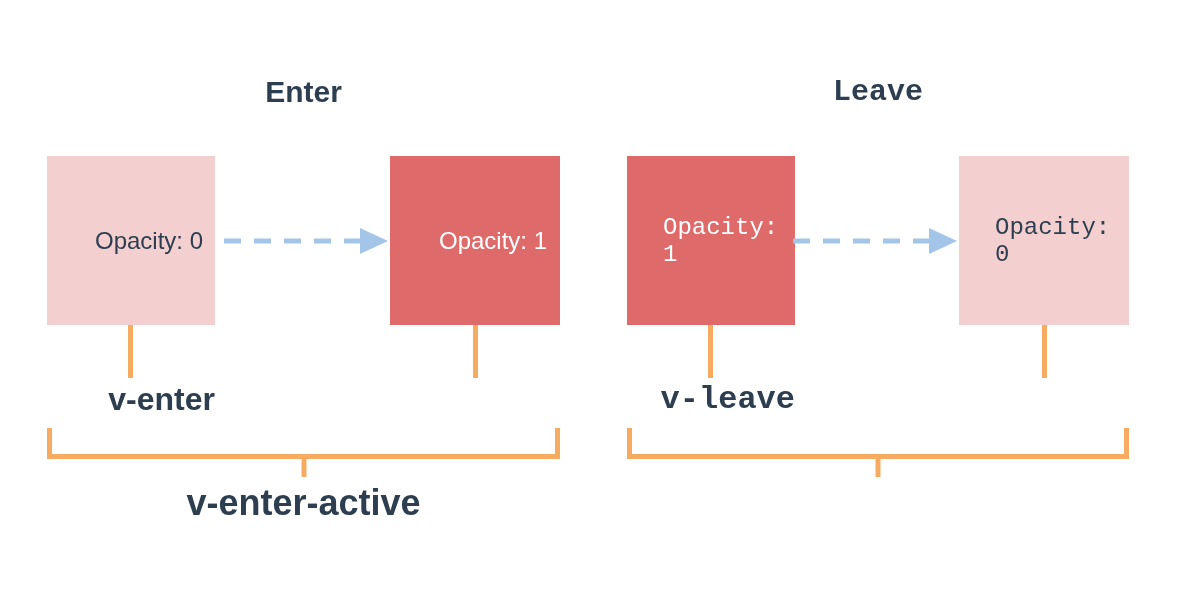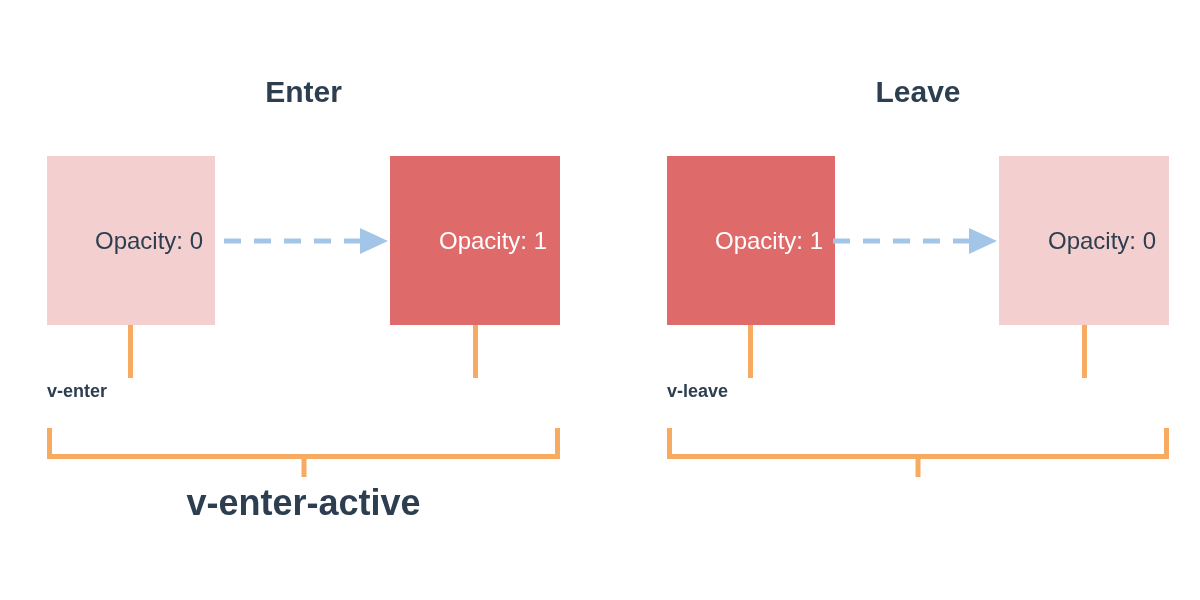--- a/index.html
+++ b/index.html
@@ -15,21 +15,21 @@
   html,body{background:var(--bg);}
   .diagram{
     position:relative;
     width:1200px;height:600px;
     background:var(--bg);
     font-family:"Liberation Sans","DejaVu Sans",sans-serif;
     overflow:hidden;
   }
   .section{position:absolute;top:0;height:600px;}
   .section-enter{left:47px;width:513px;}
-  .section-leave{left:667px;width:502px;}
+  .section-leave{left:627px;width:502px;font-family:Liberation Mono, monospace;}
 
   .title{
     position:absolute;top:75px;left:0;width:100%;
     text-align:center;
     font-size:30px;font-weight:bold;
     color:var(--text-dark);
   }
   .box{
     position:absolute;top:156px;
     width:168px;height:169px;
@@ -52,23 +52,23 @@
   .tick{
     position:absolute;top:325px;
     width:5px;height:53px;
     background:var(--connector-color);
   }
   .tick-start{left:81px;}
   .tick-end{right:82px;}
 
   .class-label{
     position:absolute;top:381px;
-    font-size:18px;font-weight:bold;
+    font-size:32px;font-weight:bold;
     color:var(--text-dark);
-    text-align:left;
+    text-align:right;
   }
   .class-label.start-label{left:0;width:168px;}
   .class-label.end-label{right:0;width:170px;}
 
   .bracket{position:absolute;left:0;right:0;top:0;height:0;}
   .bracket div{position:absolute;background:var(--connector-color);}
   .b-left{left:0;top:428px;width:5px;height:31px;}
   .b-right{right:0;top:428px;width:5px;height:31px;}
   .b-bar{left:0;right:0;top:454px;height:5px;}
   .b-center{left:50%;top:459px;width:5px;height:18px;transform:translateX(-50%);}

